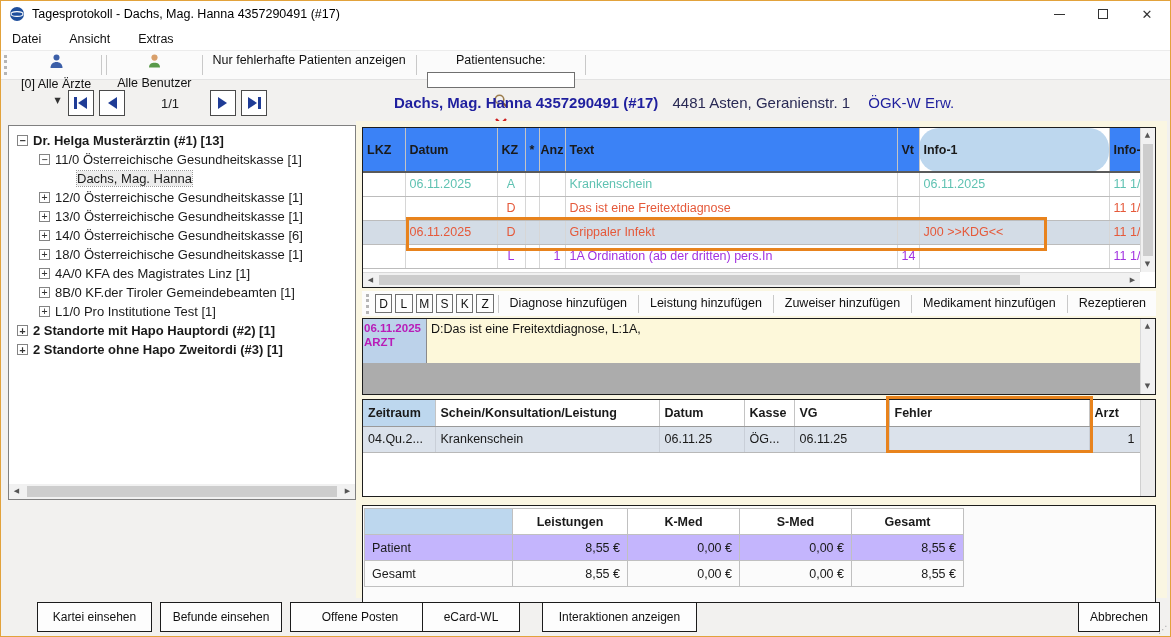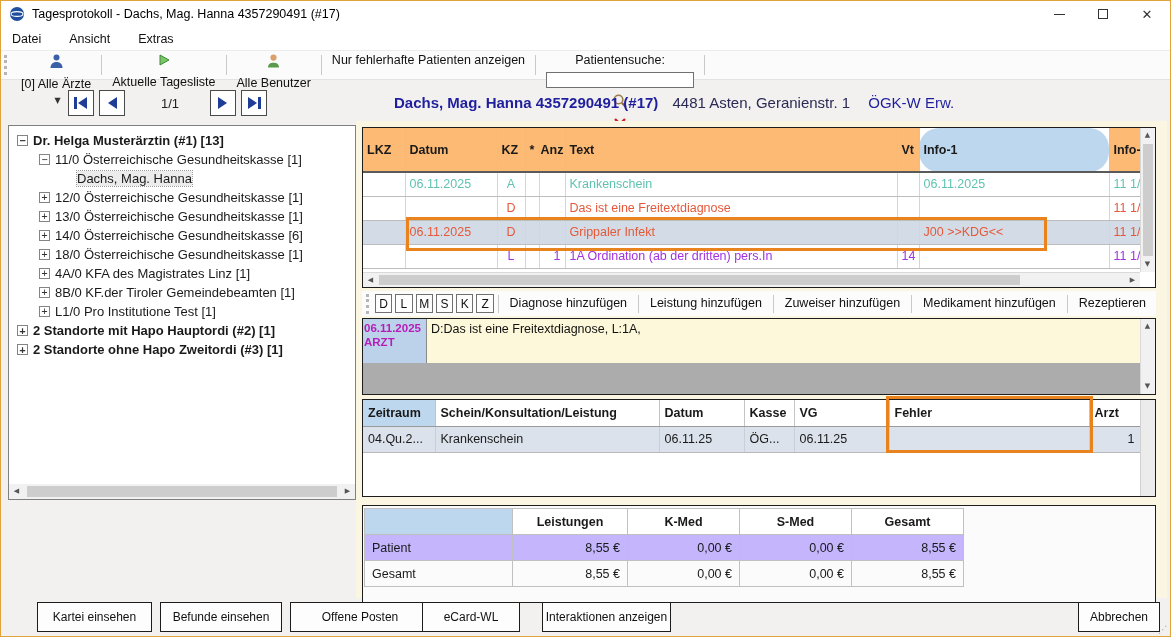--- a/index.html
+++ b/index.html
@@ -69,21 +69,21 @@
               width:15px; height:15px; text-align:center; line-height:15px; }
   .vscroll { position:absolute; width:15px; background:#f1f1f1; border-left:1px solid #d9d9d9; }
   .hscroll { position:absolute; height:15px; background:#f1f1f1; border-top:1px solid #d9d9d9; }
   .sb-thumb { position:absolute; background:#cdcdcd; }
 
   
   .entries-panel { left:362px; top:127px; width:794px; height:161px; background:#fff; border:1px solid #1d1d1d; }
   table { border-collapse:collapse; table-layout:fixed; }
   .entries-table { width:777px; }
   .entries-table th { height:44px; font-size:12.5px; font-weight:bold; text-align:left; padding:0 4px;
-                      border-right:1px solid #c4c4c4; border-bottom:2px solid #5a5a5a; background:#fdba74;
+                      border-right:1px solid #c4c4c4; border-bottom:2px solid #5a5a5a; background:#3b82f6;
                       overflow:hidden; white-space:nowrap; }
   .entries-table th.center { text-align:center; padding:0 1px; }
   .entries-table th.hl { background:#bdd7ee;border-radius:20px; }
   .entries-table td { height:24px; font-size:12.5px; padding:0 4px; border-right:1px solid #d6d6d6;
                       border-bottom:1px solid #bcbcbc; overflow:hidden; white-space:nowrap; }
   .row-schein { color:#5fc2b2; } .row-diag { color:#e5593a; } .row-leist { color:#a232e0; }
   tr.selected td { background:#d3dce6; }
   td.center { text-align:center; } td.right { text-align:right; }
 
   
@@ -172,26 +172,20 @@
   <span class="grip"></span>
   <span class="tb-item">
     <span><svg width="15" height="16">
           <circle cx="7.5" cy="4.5" r="3" fill="#3c5fa8"></circle>
           <path d="M1.5 15 c0-4 2.8-6 6-6 s6 2 6 6 z" fill="#3c5fa8"></path>
         </svg></span>
     <span>[0] Alle Ärzte</span>
     <span class="caret">▼</span>
   </span>
   <span class="tb-sep"></span>
-  <span class="tb-item">
-    <span><svg width="14" height="14">
-          <polygon points="3,2 12,7 3,12" fill="#7cc46a" stroke="#3e8a36" stroke-width="1"></polygon>
-        </svg></span>
-    <span>Aktuelle Tagesliste</span>
-  </span>
   <span class="tb-sep"></span>
   <span class="tb-item">
     <span><svg width="15" height="15">
           <circle cx="7.5" cy="4.6" r="3.1" fill="#d9a06b"></circle>
           <path d="M2 14.5 c0-3.4 2.4-4.8 5.5-4.8 s5.5 1.4 5.5 4.8 z" fill="#5a9a4a"></path>
         </svg></span>
     <span>Alle Benutzer</span>
   </span>
   <span class="tb-sep"></span>
   <span class="tb-item">
@@ -484,18 +478,18 @@
       <td class="right">8,55 €</td>
     </tr>
   </tbody>
     </table>
 </div>
 
 <div class="abs fbtn" style="left:37px;width:115px">Kartei einsehen</div>
 <div class="abs fbtn" style="left:160px;width:122px">Befunde einsehen</div>
 <div class="abs fbtn" style="left:290px;width:140px">Offene Posten</div>
 <div class="abs fbtn" style="left:422px;width:98px">eCard-WL</div>
-<div class="abs fbtn" style="left:542px;width:129px">Interaktionen anzeigen</div>
+<div class="abs fbtn" style="left:542px;width:155px">Interaktionen anzeigen</div>
 <div class="abs fbtn" style="left:1078px;width:82px">Abbrechen</div>
 <span class="abs resize-grip">⋰</span>
 
 <div class="abs hl-box hl-box1"></div>
 <div class="abs hl-box hl-box2"></div>
 
 </body></html>

